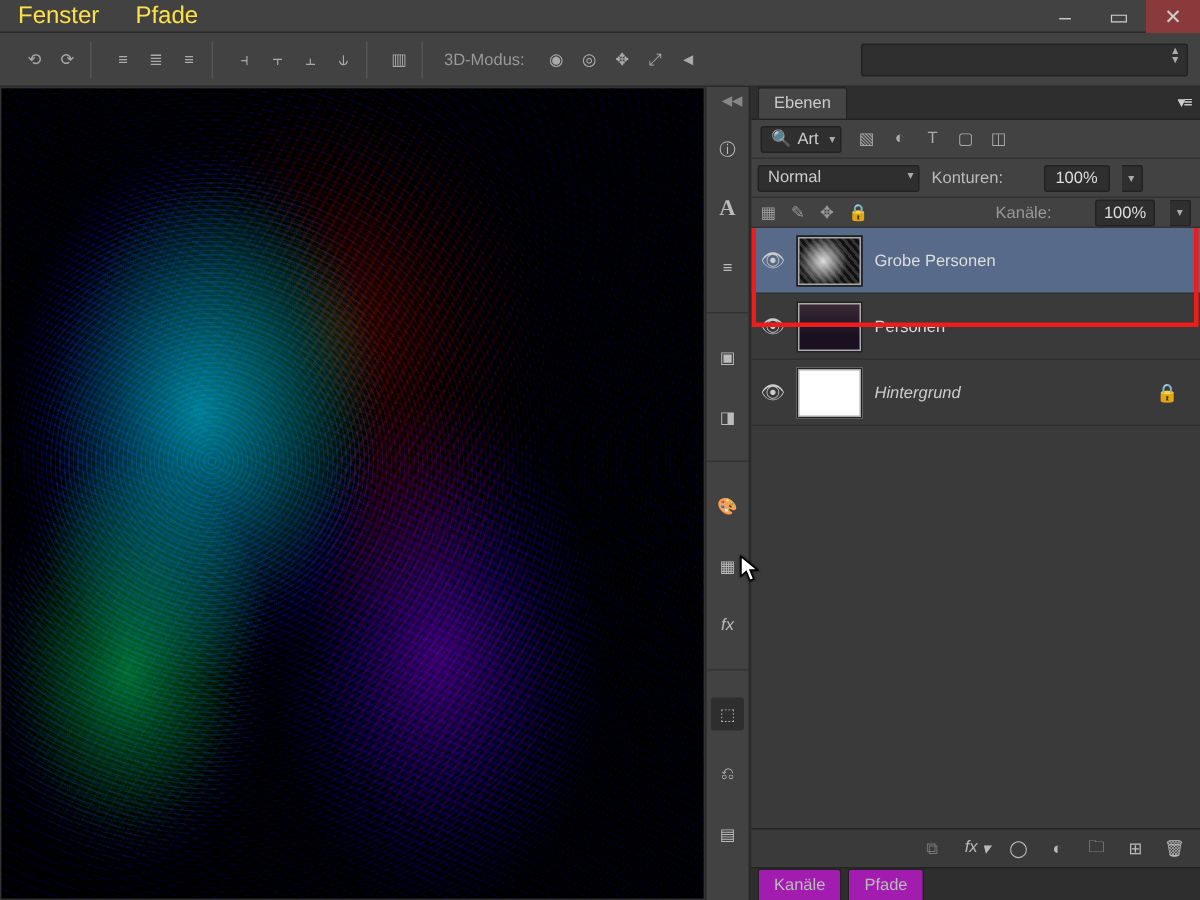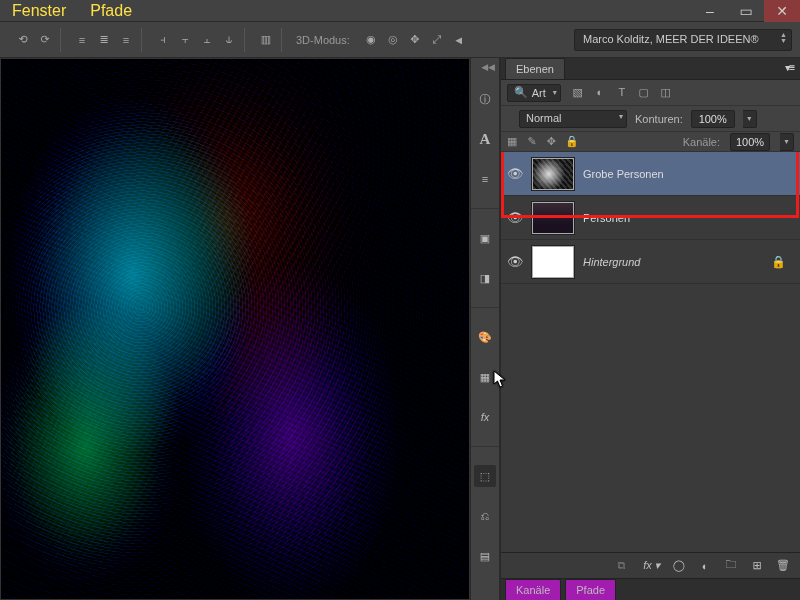--- a/index.html
+++ b/index.html
@@ -55,25 +55,25 @@
 .tab { padding:4px 10px; font-size:11px; color:#ccc; background:#454545; border:1px solid #222; border-bottom:none; border-radius:2px 2px 0 0; margin-left:4px; }
 .tab.inactive{ background:#a21caf; color:#bbb;}
 .tab-menu { position:absolute; right:6px; top:4px; color:#ccc; font-size:10px; letter-spacing:-1px; }
 
 .search-row { height:26px; background:#424242; display:flex; align-items:center; gap:6px; padding:0 6px; border-bottom:1px solid #333;}
 .search-sel{ background:#2f2f2f; border:1px solid #222; height:18px; padding:1px 14px 1px 6px; color:#ccc; font-size:11px; border-radius:2px; display:flex; align-items:center; gap:4px; position:relative;}
 .search-sel .arr{ position:absolute; right:3px; font-size:8px; color:#aaa;}
 .filter-icons{ display:flex; gap:8px; color:#aaa; margin-left:4px;}
 .filter-icons span{display:inline-flex;width:14px;justify-content:center;}
 
-.blend-row{ height:26px; background:#424242; display:flex; align-items:center; gap:8px; padding:0 18px; border-bottom:1px solid #333;}
+.blend-row{ height:26px; background:#424242; display:flex; align-items:center; gap:8px; padding:0 4px; border-bottom:1px solid #333;}
 .blend-sel{ background:#2f2f2f; border:1px solid #222; height:18px; padding:1px 18px 1px 6px; color:#ccc; font-size:11px; border-radius:2px; width:108px; position:relative;}
 .blend-sel .arr{position:absolute; right:3px; font-size:8px; color:#aaa;}
 .opacity-lbl{ color:#bbb; font-size:11px; }
-.opacity-val{ background:#2f2f2f; border:1px solid #222; height:18px; width:44px; text-align:center; color:#ddd; font-size:11px; border-radius:2px; line-height:16px;}
+.opacity-val{ background:#2f2f2f; border:1px solid #222; height:18px; width:44px; text-align:center; color:#ddd; font-size:11px; border-radius:2px; line-height:16px;margin-left:19px;}
 .dd-btn{ width:14px; height:18px; background:#2f2f2f; border:1px solid #222; border-left:none; display:flex; align-items:center; justify-content:center; color:#aaa; font-size:8px; border-radius:0 2px 2px 0;}
 
 .lock-row{ height:20px; background:#424242; display:flex; align-items:center; padding:0 6px; gap:10px; color:#999; border-bottom:1px solid #333;}
 .lock-row span{display:inline-flex;}
 
 .layer-list{ flex:1; background:#3a3a3a; overflow:hidden; position:relative;}
 .layer{ height:44px; display:flex; align-items:center; padding:4px 6px; gap:8px; border-bottom:1px solid #303030;}
 .layer.selected{ background:#586a8a; color:#fff; }
 .eye{ width:16px; text-align:center; color:#ccc; font-size:13px;}
 .thumb{ width:44px; height:34px; border:1px solid #222; background:#777; box-shadow:0 0 0 1px #aaa inset; flex-shrink:0;}
@@ -133,21 +133,20 @@
   </div>
   <span class="ob-3d">3D-Modus:</span>
   <div class="ob-group" style="border:none;">
     <span class="ob-icon">◉</span>
     <span class="ob-icon">◎</span>
     <span class="ob-icon">✥</span>
     <span class="ob-icon">⤢</span>
     <span class="ob-icon">◄</span>
   </div>
   <div class="workspace-sel">
-    <span>Marco Kolditz, MEER DER IDEEN®</span>
     <span class="ws-arrows">▲<br>▼</span>
   </div>
 </div>
 
 <div class="main-area">
   <div class="canvas">
       <div class="edge"></div>
     </div>
 
   <div class="right-panel">

